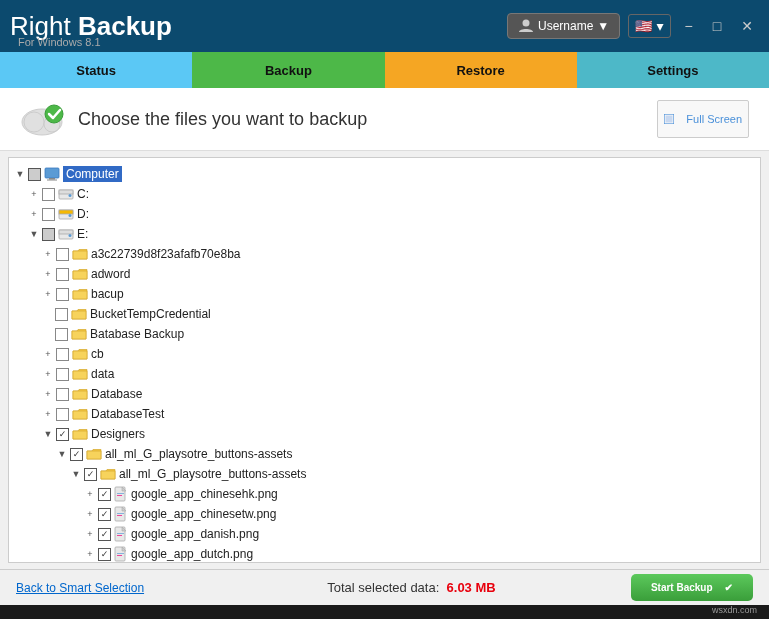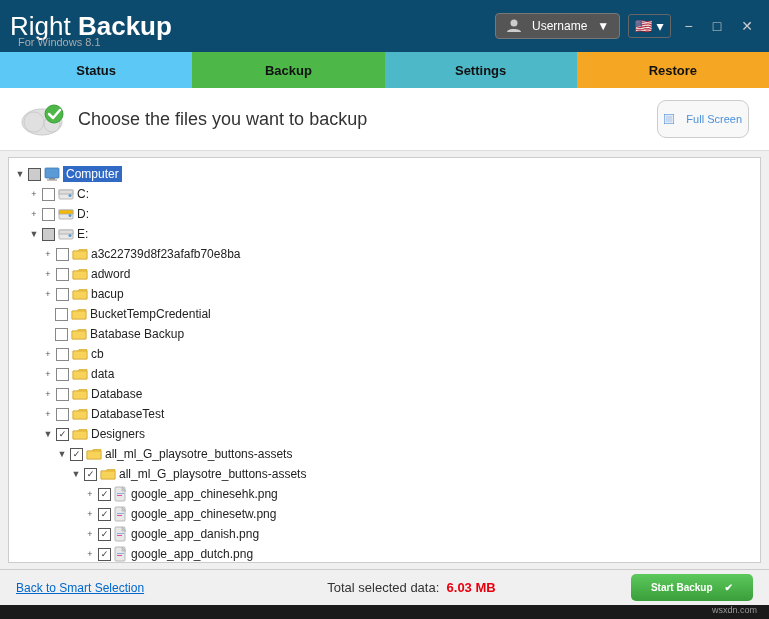--- a/index.html
+++ b/index.html
@@ -45,21 +45,21 @@
     .user-btn {
       background: #555;
       border: 1px solid #777;
       border-radius: 4px;
       color: white;
       padding: 4px 10px;
       font-size: 12px;
       cursor: pointer;
       display: flex;
       align-items: center;
-      gap: 10px;
+      gap: 4px;
     }
     .flag-btn {
       background: none;
       border: 1px solid #666;
       border-radius: 3px;
       color: white;
       padding: 3px 6px;
       cursor: pointer;
       font-size: 14px;
     }
@@ -135,21 +135,21 @@
     .fullscreen-btn {
       font-size: 11px;
       color: #4a90d9;
       cursor: pointer;
       display: flex;
       align-items: center;
       gap: 12px;
       text-decoration: none;
       border: 1px solid #ccc;
       padding: 2px 6px;
-      border-radius: 9px;
+      border-radius: 2px;
       background: #f8f8f8;
     }
 
     
     .tree-container {
       flex: 1;
       background: white;
       margin: 6px 8px;
       border: 1px solid #ccc;
       overflow-y: scroll;
@@ -334,22 +334,22 @@
     <button class="flag-btn">🇺🇸 ▾</button>
     <button class="win-btn minimize">−</button>
     <button class="win-btn maximize">□</button>
     <button class="win-btn close">✕</button>
   </div>
 </div>
 
 <div class="nav-bar">
   <button class="nav-tab status">Status</button>
   <button class="nav-tab backup">Backup</button>
+  <button class="nav-tab restore">Restore</button>
   <button class="nav-tab settings">Settings</button>
-  <button class="nav-tab restore">Restore</button>
 </div>
 
 <div class="content-area">
 
   <div class="header-strip">
     <div class="header-left">
 
       <div class="cloud-icon">
         <svg viewBox="0 0 46 38">
           <ellipse cx="22" cy="22" rx="20" ry="13" fill="#e0e0e0" stroke="#ccc" stroke-width="1"></ellipse>

